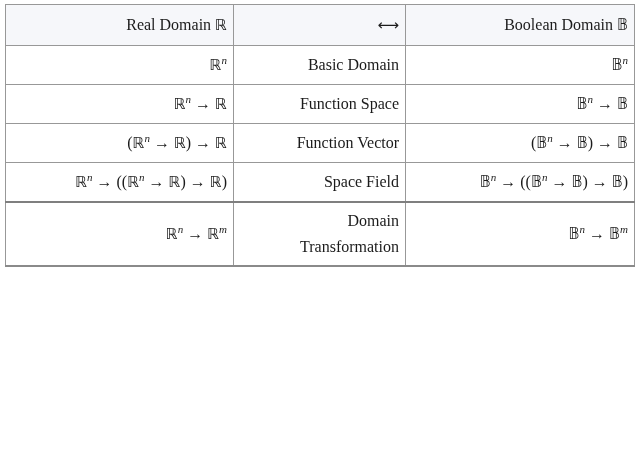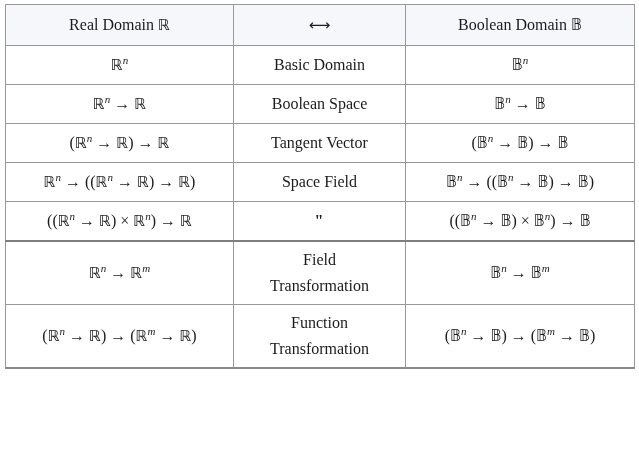--- a/index.html
+++ b/index.html
@@ -22,21 +22,21 @@
     table-layout: fixed;
     width: 629px;
     border: 1px solid #8a8a8a;
     border-bottom-width: 2px;
   }
   col.c1 { width: 228px; }
   col.c2 { width: 172px; }
   col.c3 { width: 229px; }
   td.cell {
     border: 1px solid #989898;
-    text-align: center;
+    text-align: right;
     vertical-align: middle;
     font-size: 16px;
     height: 38px;
     padding: 0 6px;
     line-height: 1.65;
   }
   td.head {
     background: #f6f7fa;
     height: 40px;
   }
@@ -76,45 +76,34 @@
       </tr>
     </thead>
     <tbody>
       <tr>
         <td class="cell math"><span class="bb">ℝ</span><sup>n</sup></td>
         <td class="cell label">Basic Domain</td>
         <td class="cell math"><span class="bb">𝔹</span><sup>n</sup></td>
       </tr>
       <tr>
         <td class="cell math"><span class="bb">ℝ</span><sup>n</sup> → <span class="bb">ℝ</span></td>
-        <td class="cell label">Boolean Space</td>
+        <td class="cell label">Function Space</td>
         <td class="cell math"><span class="bb">𝔹</span><sup>n</sup> → <span class="bb">𝔹</span></td>
       </tr>
       <tr>
         <td class="cell math">(<span class="bb">ℝ</span><sup>n</sup> → <span class="bb">ℝ</span>) → <span class="bb">ℝ</span></td>
-        <td class="cell label">Tangent Vector</td>
+        <td class="cell label">Function Vector</td>
         <td class="cell math">(<span class="bb">𝔹</span><sup>n</sup> → <span class="bb">𝔹</span>) → <span class="bb">𝔹</span></td>
       </tr>
       <tr>
         <td class="cell math"><span class="bb">ℝ</span><sup>n</sup> → ((<span class="bb">ℝ</span><sup>n</sup> → <span class="bb">ℝ</span>) → <span class="bb">ℝ</span>)</td>
         <td class="cell label">Space Field</td>
         <td class="cell math"><span class="bb">𝔹</span><sup>n</sup> → ((<span class="bb">𝔹</span><sup>n</sup> → <span class="bb">𝔹</span>) → <span class="bb">𝔹</span>)</td>
       </tr>
-      <tr>
-        <td class="cell math">((<span class="bb">ℝ</span><sup>n</sup> → <span class="bb">ℝ</span>) × <span class="bb">ℝ</span><sup>n</sup>) → <span class="bb">ℝ</span></td>
-        <td class="cell label ditto">"</td>
-        <td class="cell math">((<span class="bb">𝔹</span><sup>n</sup> → <span class="bb">𝔹</span>) × <span class="bb">𝔹</span><sup>n</sup>) → <span class="bb">𝔹</span></td>
-      </tr>
       <tr class="sep tall">
         <td class="cell math"><span class="bb">ℝ</span><sup>n</sup> → <span class="bb">ℝ</span><sup>m</sup></td>
-        <td class="cell label">Field
+        <td class="cell label">Domain
 Transformation</td>
         <td class="cell math"><span class="bb">𝔹</span><sup>n</sup> → <span class="bb">𝔹</span><sup>m</sup></td>
-      </tr>
-      <tr class="tall">
-        <td class="cell math">(<span class="bb">ℝ</span><sup>n</sup> → <span class="bb">ℝ</span>) → (<span class="bb">ℝ</span><sup>m</sup> → <span class="bb">ℝ</span>)</td>
-        <td class="cell label">Function
-Transformation</td>
-        <td class="cell math">(<span class="bb">𝔹</span><sup>n</sup> → <span class="bb">𝔹</span>) → (<span class="bb">𝔹</span><sup>m</sup> → <span class="bb">𝔹</span>)</td>
       </tr>
     </tbody>
   </table>
 </div>
 
 </body></html>

